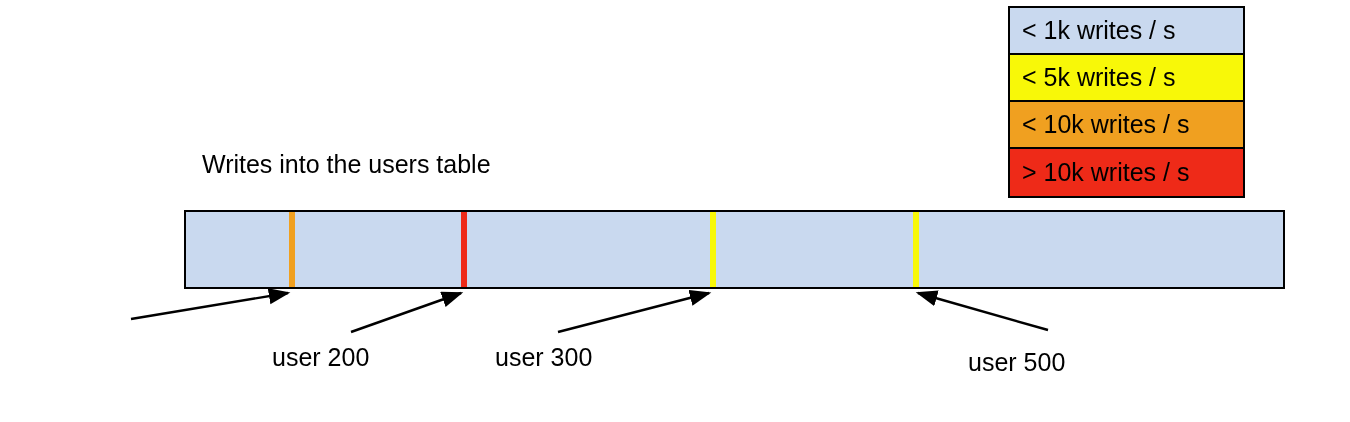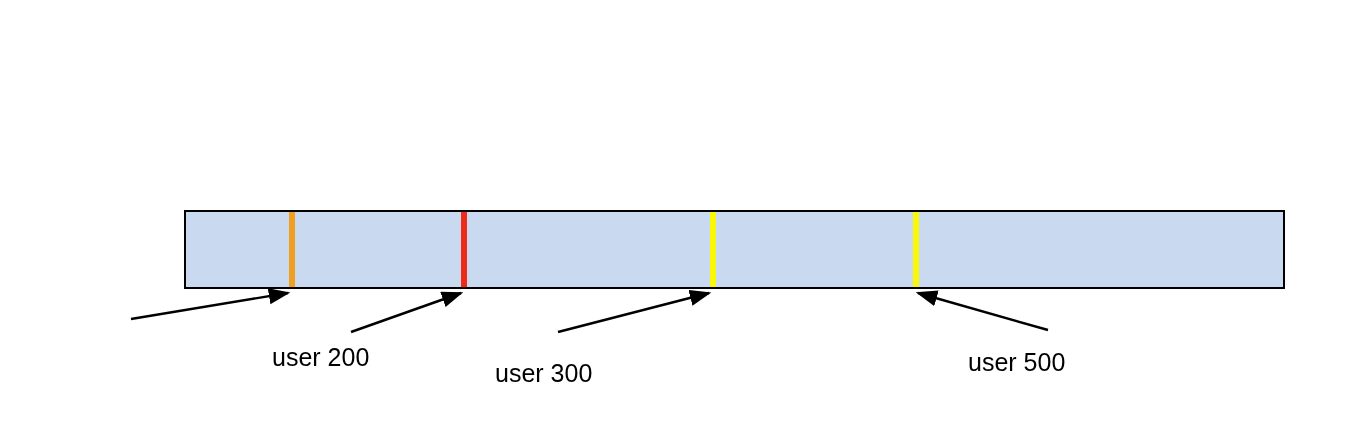--- a/index.html
+++ b/index.html
@@ -91,21 +91,36 @@
     width: 1350px;
     height: 422px;
     pointer-events: none;
   }
 </style>
 </head>
 <body>
 
 <div id="canvas">
 
+  <div id="legend">
+    <div class="legend-row" style="background:#c9d9ef;">
+      <span class="legend-label">&lt; 1k writes / s</span>
+    </div>
+    <div class="legend-row" style="background:#f8f808;">
+      <span class="legend-label">&lt; 5k writes / s</span>
+    </div>
+    <div class="legend-row" style="background:#f0a020;">
+      <span class="legend-label">&lt; 10k writes / s</span>
+    </div>
+    <div class="legend-row" style="background:#ee2a18;">
+      <span class="legend-label">&gt; 10k writes / s</span>
+    </div>
+  </div>
 
+  <div id="chart-title">Writes into the users table</div>
 
   <div id="users-bar">
     <div class="bar-stripe" style="left:103px; background:#f0a020;"></div>
     <div class="bar-stripe" style="left:275px; background:#ee2a18;"></div>
     <div class="bar-stripe" style="left:524px; background:#f8f808;"></div>
     <div class="bar-stripe" style="left:727px; background:#f8f808;"></div>
   </div>
 
   <svg id="arrow-layer" viewBox="0 0 1350 422" width="1350" height="422">
     <defs>
@@ -113,16 +128,16 @@
         <path d="M0,0 L9,3.4 L0,6.8 z" fill="#000000"></path>
       </marker>
     </defs>
     <line x1="131" y1="319" x2="288" y2="293" stroke="#000000" stroke-width="2.4" marker-end="url(#ah)"></line>
     <line x1="351" y1="332" x2="461" y2="293" stroke="#000000" stroke-width="2.4" marker-end="url(#ah)"></line>
     <line x1="558" y1="332" x2="709" y2="293" stroke="#000000" stroke-width="2.4" marker-end="url(#ah)"></line>
     <line x1="1048" y1="330" x2="918" y2="293" stroke="#000000" stroke-width="2.4" marker-end="url(#ah)"></line>
   </svg>
 
   <div class="user-label" style="left:272px; top:343px;">user 200</div>
-  <div class="user-label" style="left:495px; top:359px;">user 300</div>
+  <div class="user-label" style="left:495px; top:343px;">user 300</div>
   <div class="user-label" style="left:968px; top:348px;">user 500</div>
 
 </div>
 
 </body></html>

